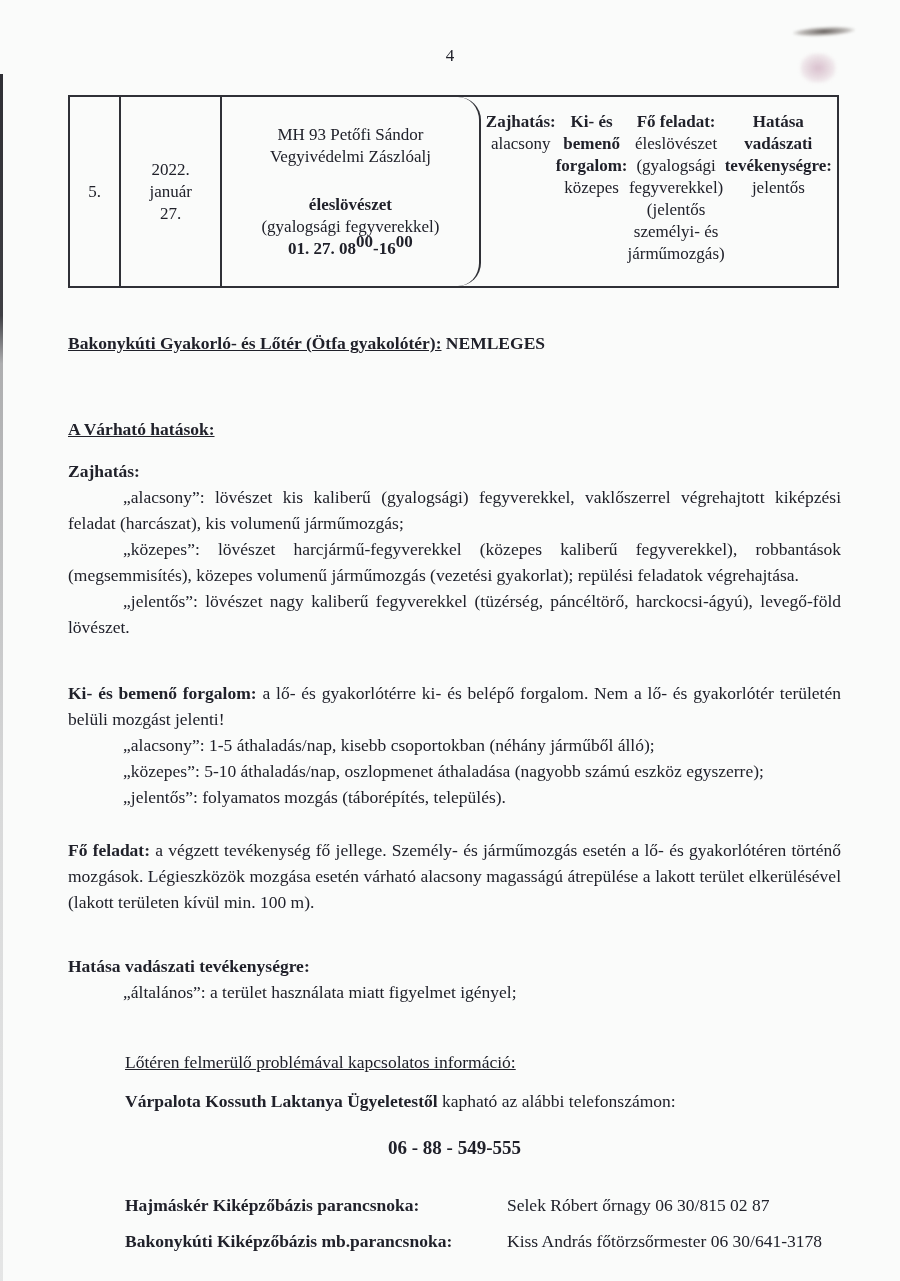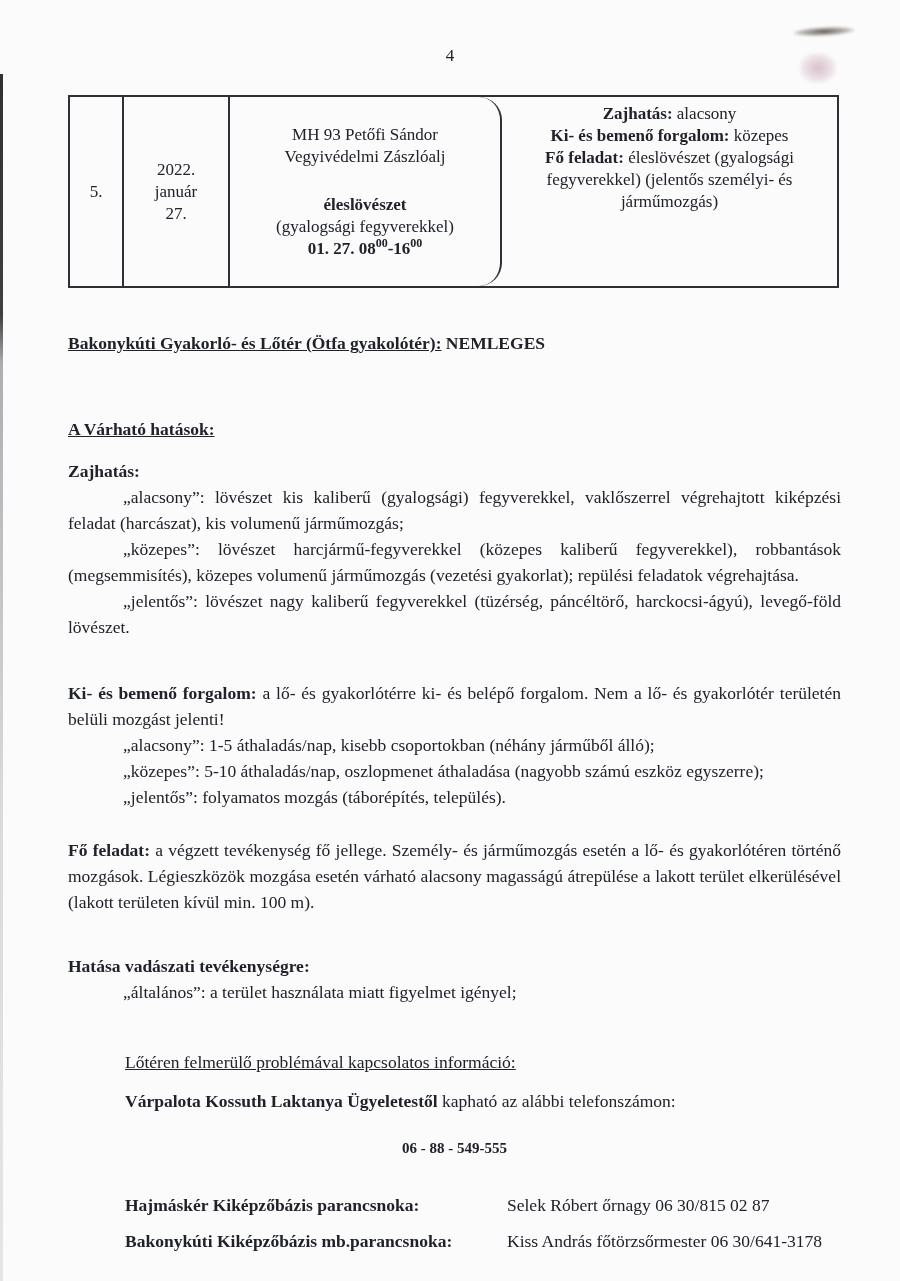--- a/index.html
+++ b/index.html
@@ -45,41 +45,41 @@
     position:absolute;left:68px;top:95px;width:771px;height:193px;
     border:2px solid #2f3036;
     display:flex;box-sizing:border-box;
     font-size:17px;line-height:22px;
   }
   .cell{box-sizing:border-box;border-right:2px solid #2f3036;}
   .cell:last-child{border-right:none;}
   .cell-index{width:54px;display:flex;align-items:center;justify-content:center;}
   .cell-date{width:106px;display:flex;flex-direction:column;align-items:center;justify-content:center;text-align:center;}
   .cell-activity{width:272px;display:flex;flex-direction:column;align-items:center;justify-content:center;text-align:center;padding:8px 6px;border-radius:23px;}
-  .cell-effects{flex:1;display:flex;flex-direction:column;justify-content:flex-start;text-align:center;padding:6px 5px 3px;}
+  .cell-effects{flex:1;display:flex;flex-direction:row;justify-content:flex-start;text-align:center;padding:14px 5px 3px;}
   .activity-gap{height:26px;}
   .bold{font-weight:bold;}
-  sup.tsup{font-size:12px;vertical-align:super;line-height:0;}
+  sup.tsup{font-size:17px;vertical-align:super;line-height:0;}
   
   .content{
     position:absolute;left:68px;top:330px;width:773px;
     font-size:17.5px;line-height:26px;
   }
   .h-underline{font-weight:bold;text-decoration:underline;}
   .para{margin:0;text-align:justify;}
   .indent{text-indent:55px;}
   .sec-bakonykuti{margin:0;}
   .sec-varhato{margin-top:60px;}
   .sec-zajhatas-h{margin-top:16px;font-weight:bold;}
   .sec-forgalom{margin-top:40px;}
   .sec-fofeladat{margin-top:27px;}
   .sec-hatasa-h{margin-top:38px;font-weight:bold;}
   .info-block{margin-top:44px;margin-left:57px;}
   .info-line2{margin-top:13px;}
-  .phone{margin-top:21px;margin-left:-57px;text-align:center;font-weight:bold;font-size:15px;}
+  .phone{margin-top:21px;margin-left:-57px;text-align:center;font-weight:bold;font-size:19px;}
   .contacts{margin-top:29px;margin-left:57px;}
   .contact-row{display:flex;margin-bottom:6px;line-height:30px;}
   .contact-label{font-weight:bold;width:382px;flex:none;}
   .contact-value{flex:1;}
 </style>
 </head>
 <body>
 
 <div class="page">
 
@@ -103,20 +103,21 @@
       <span>Vegyivédelmi Zászlóalj</span>
       <span class="activity-gap"></span>
       <span class="bold">éleslövészet</span>
       <span>(gyalogsági fegyverekkel)</span>
       <span class="bold"><span>01. 27. 08</span><sup class="tsup">00</sup><span>-16</span><sup class="tsup">00</sup></span>
     </div>
     <div class="cell cell-effects">
       <div><span class="bold">Zajhatás:</span><span> alacsony</span></div>
       <div><span class="bold">Ki- és bemenő forgalom:</span><span> közepes</span></div>
       <div><span class="bold">Fő feladat:</span><span> éleslövészet (gyalogsági fegyverekkel) (jelentős személyi- és járműmozgás)</span></div>
+      <div><span class="bold">Hatása vadászati tevékenységre:</span><span> jelentős</span></div>
     </div>
   </div>
 
   <div class="content">
 
     <p class="para sec-bakonykuti"><span class="h-underline">Bakonykúti Gyakorló- és Lőtér (Ötfa gyakolótér):</span><span class="bold"> NEMLEGES</span></p>
 
     <p class="para sec-varhato"><span class="h-underline">A Várható hatások:</span></p>
 
     <p class="para sec-zajhatas-h">Zajhatás:</p>

